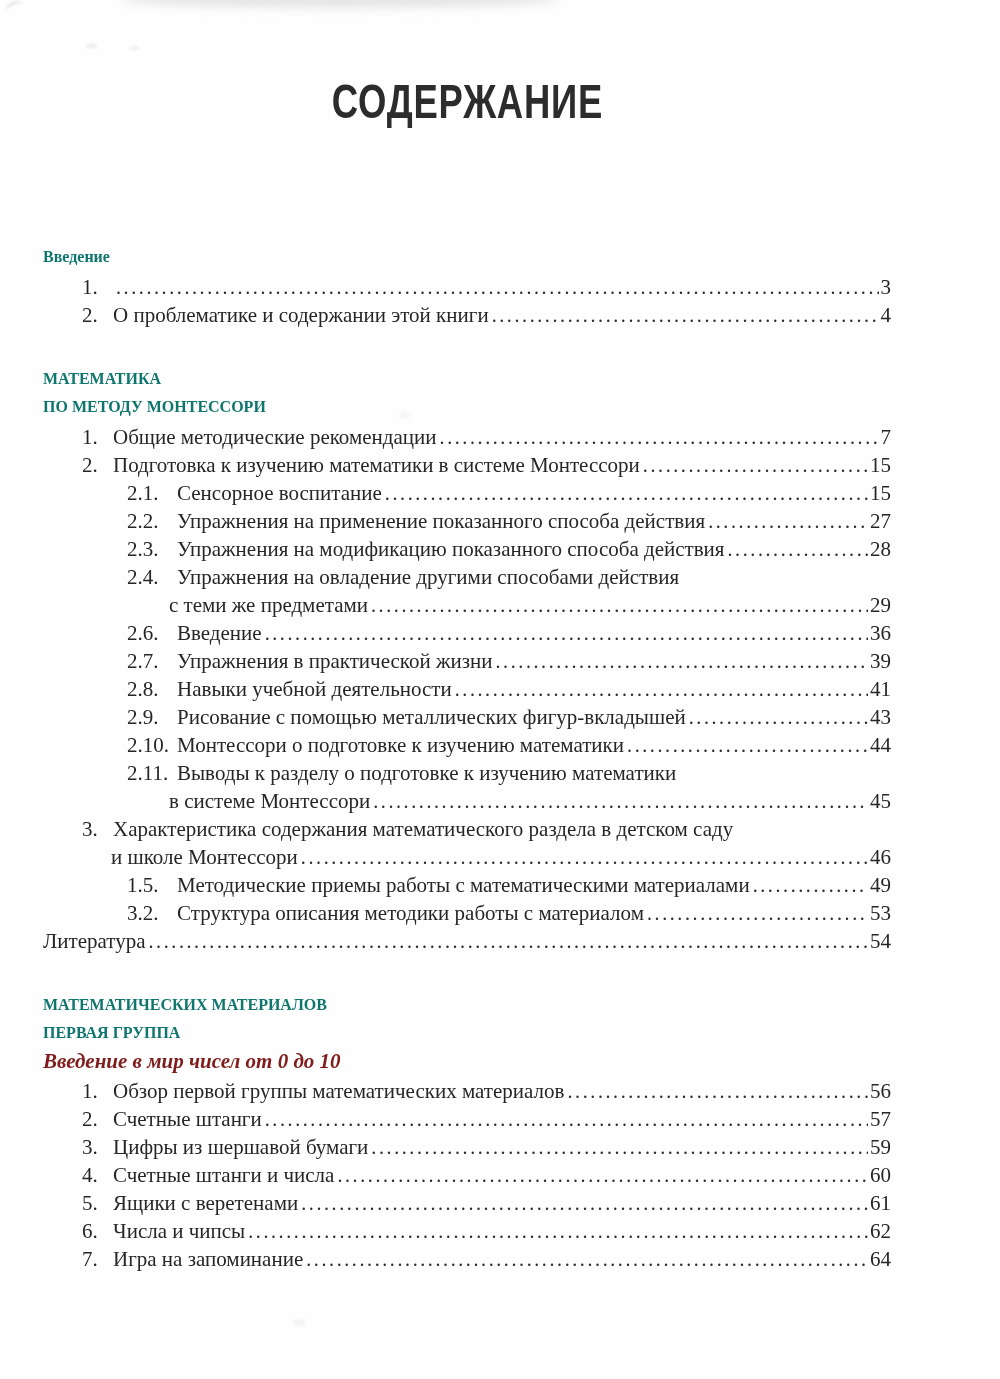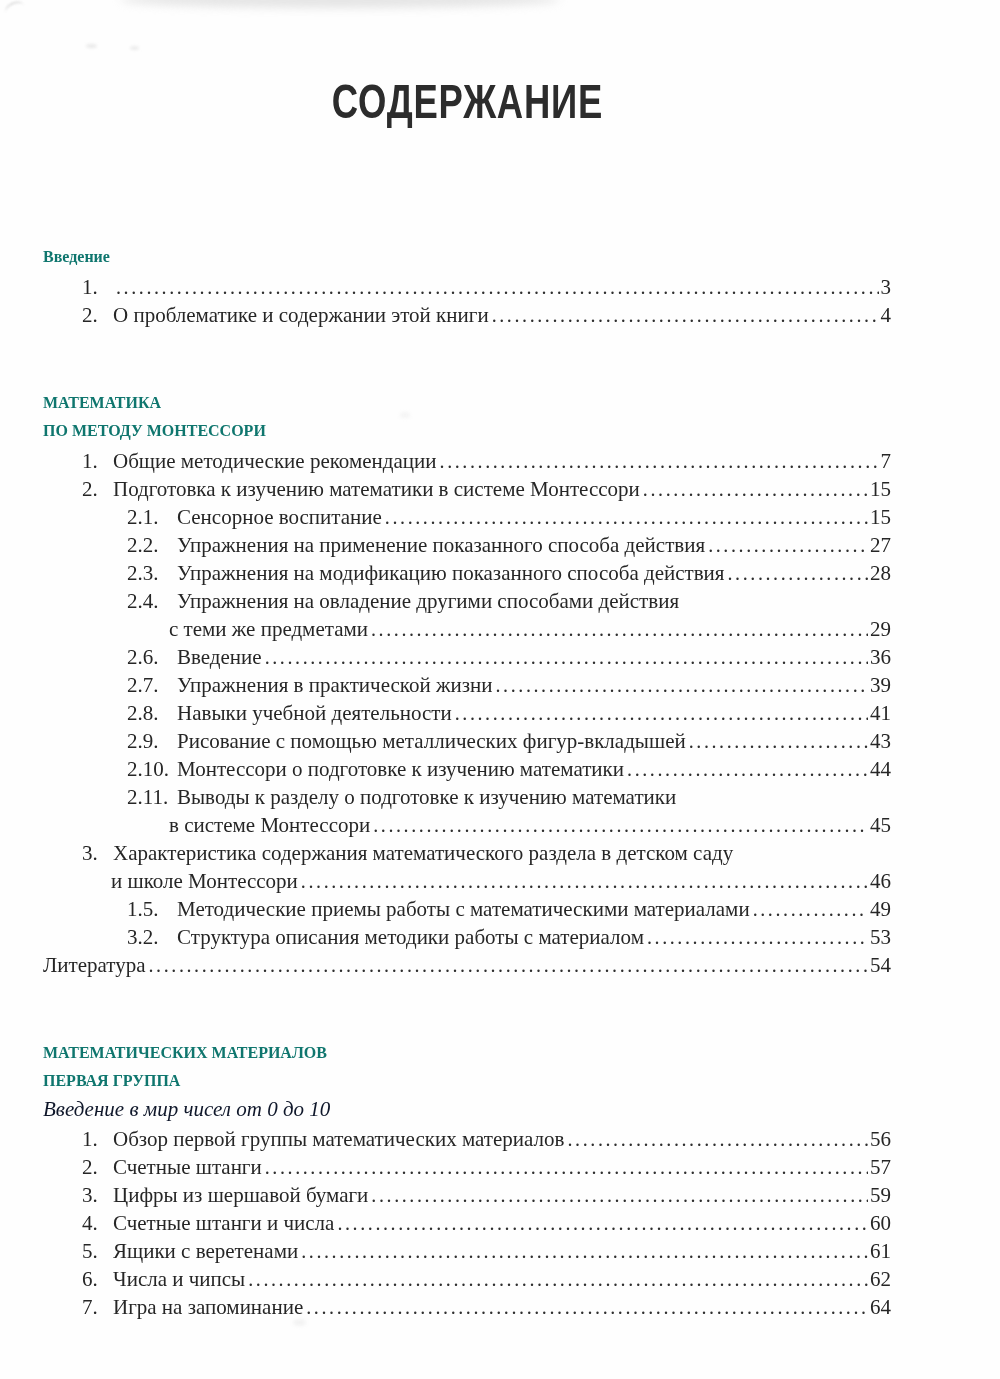--- a/index.html
+++ b/index.html
@@ -26,34 +26,34 @@
     font-family:"Liberation Sans","DejaVu Sans",sans-serif;
     font-weight:700;
     font-size:48px;
     letter-spacing:1px;
     color:#2c2c2c;
     transform:scaleX(0.76);
     transform-origin:center;
     white-space:nowrap;
   }
   .toc { margin-top:106px; }
-  .section { margin-top:60px; }
+  .section { margin-top:36px; }
   .section:first-child { margin-top:0; }
   .heading-line {
     font-weight:700;
     font-size:16px;
     line-height:28px;
     color:#0f766e;
   }
   .subtitle {
-    font-weight:400;
+    font-weight:700;
     font-style:italic;
     font-size:21px;
     line-height:28px;
-    color:#0f172a;
+    color:#7f1d1d;
   }
   .entries { margin-top:2px; }
   .row {
     display:flex;
     align-items:baseline;
     font-size:21px;
     line-height:28px;
   }
   .num  { flex:none; }
   .l0   { padding-left:0; }

